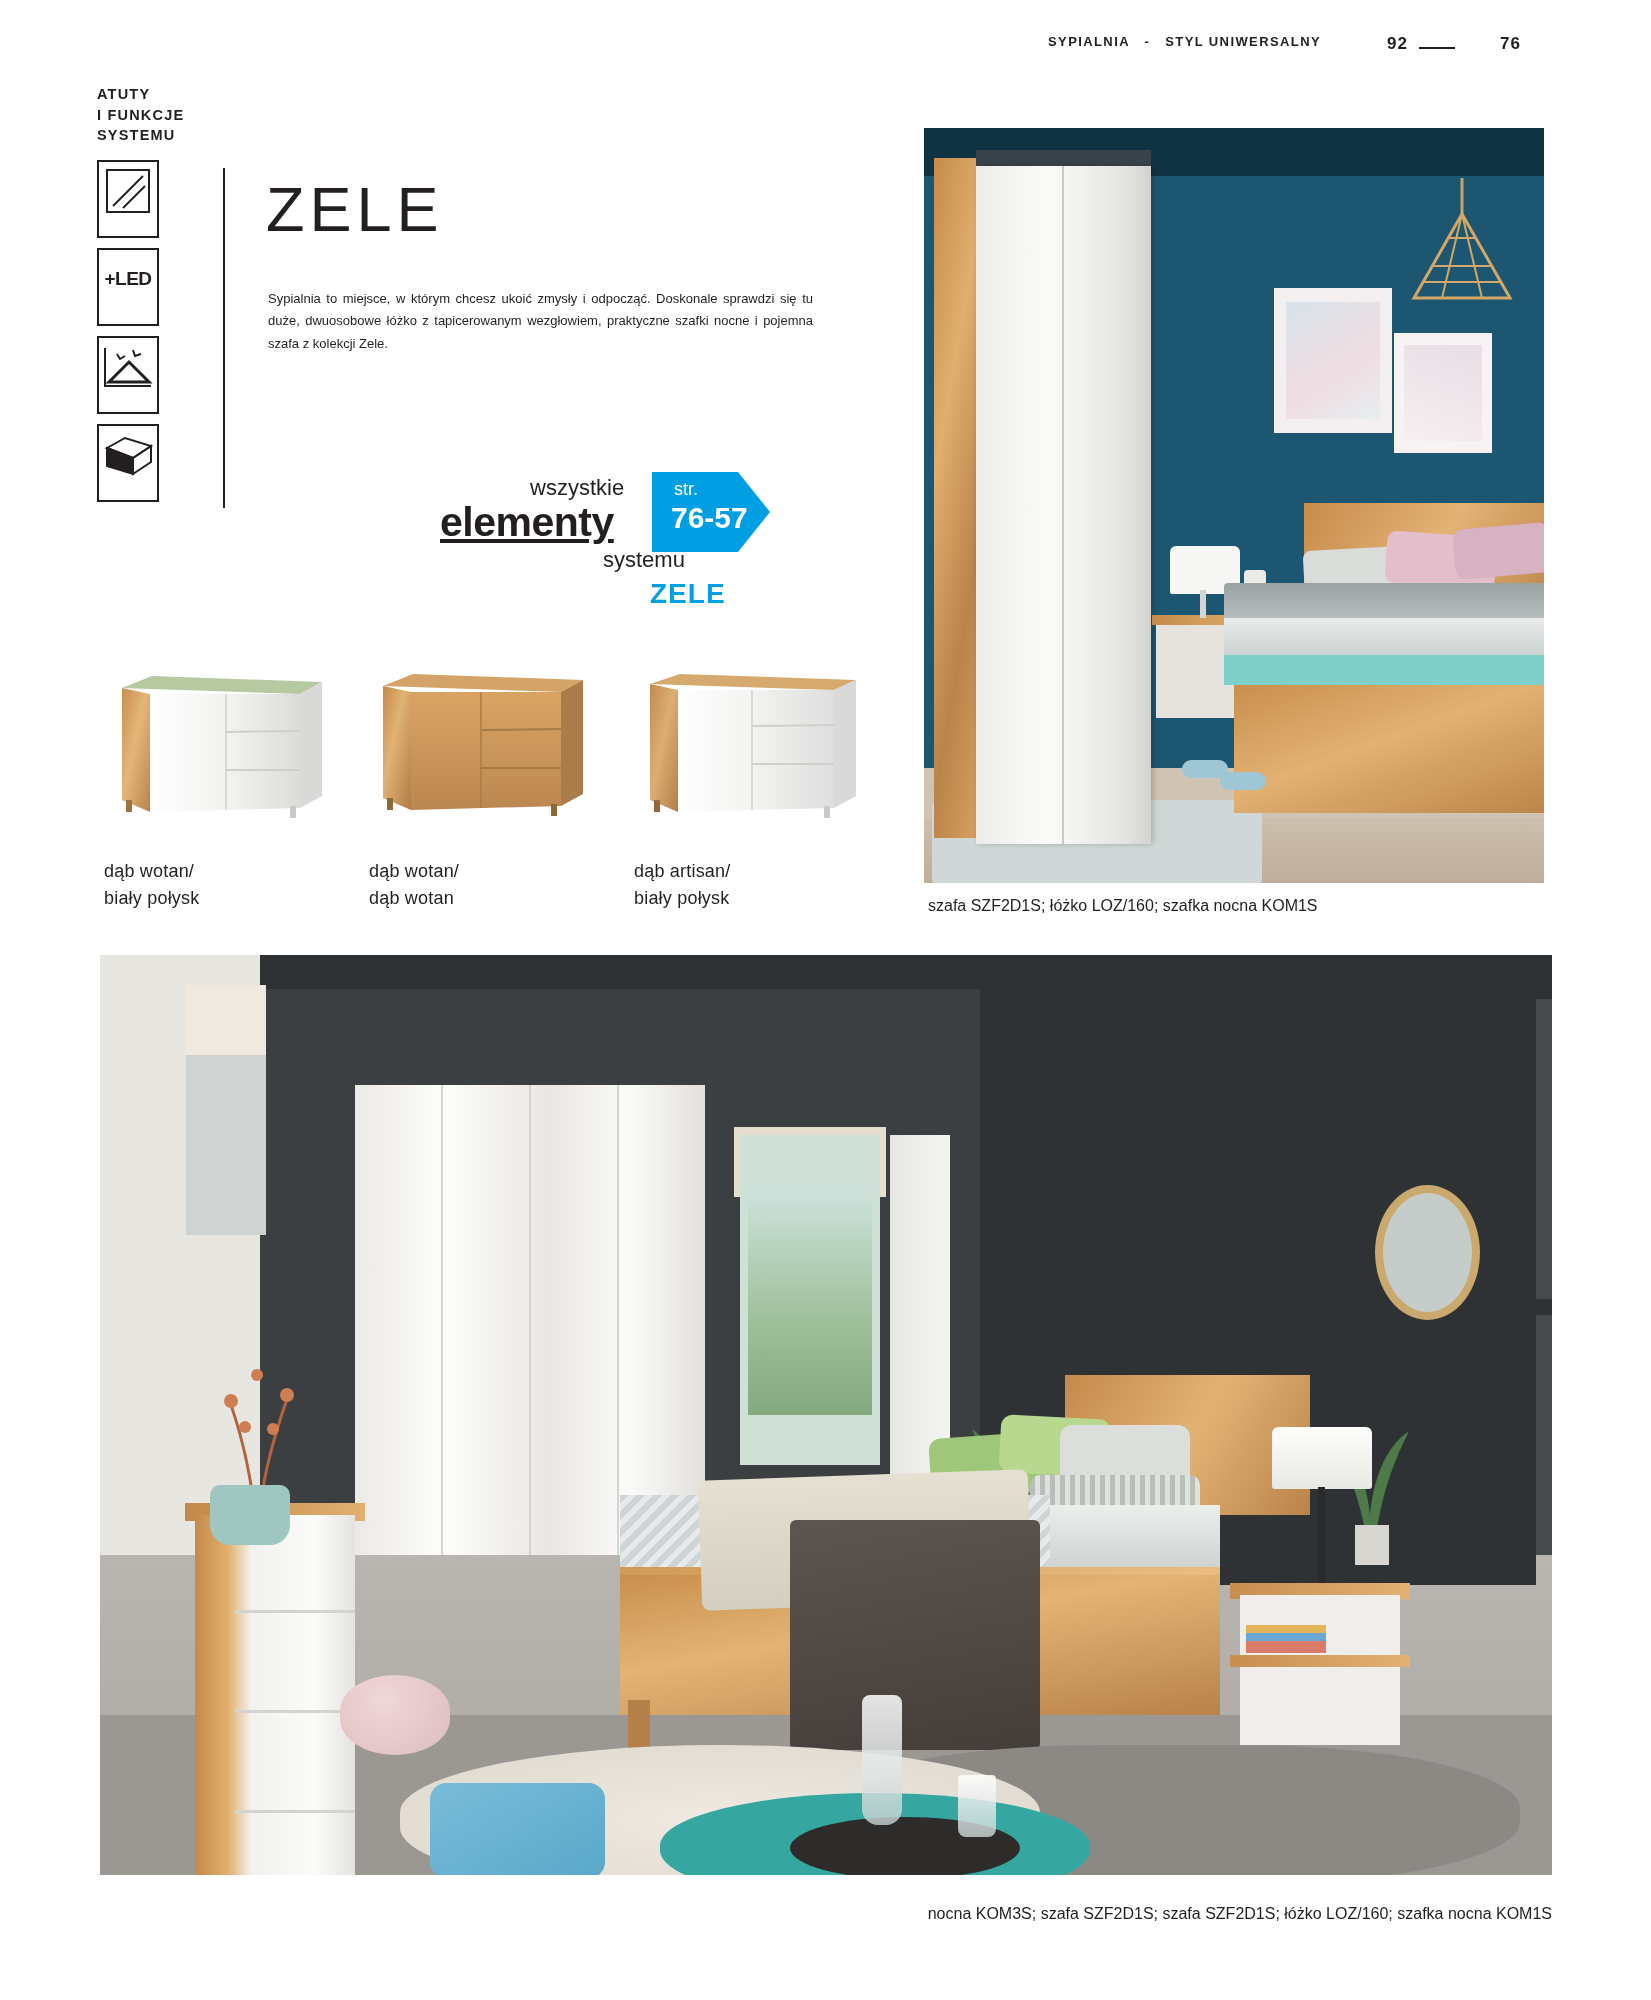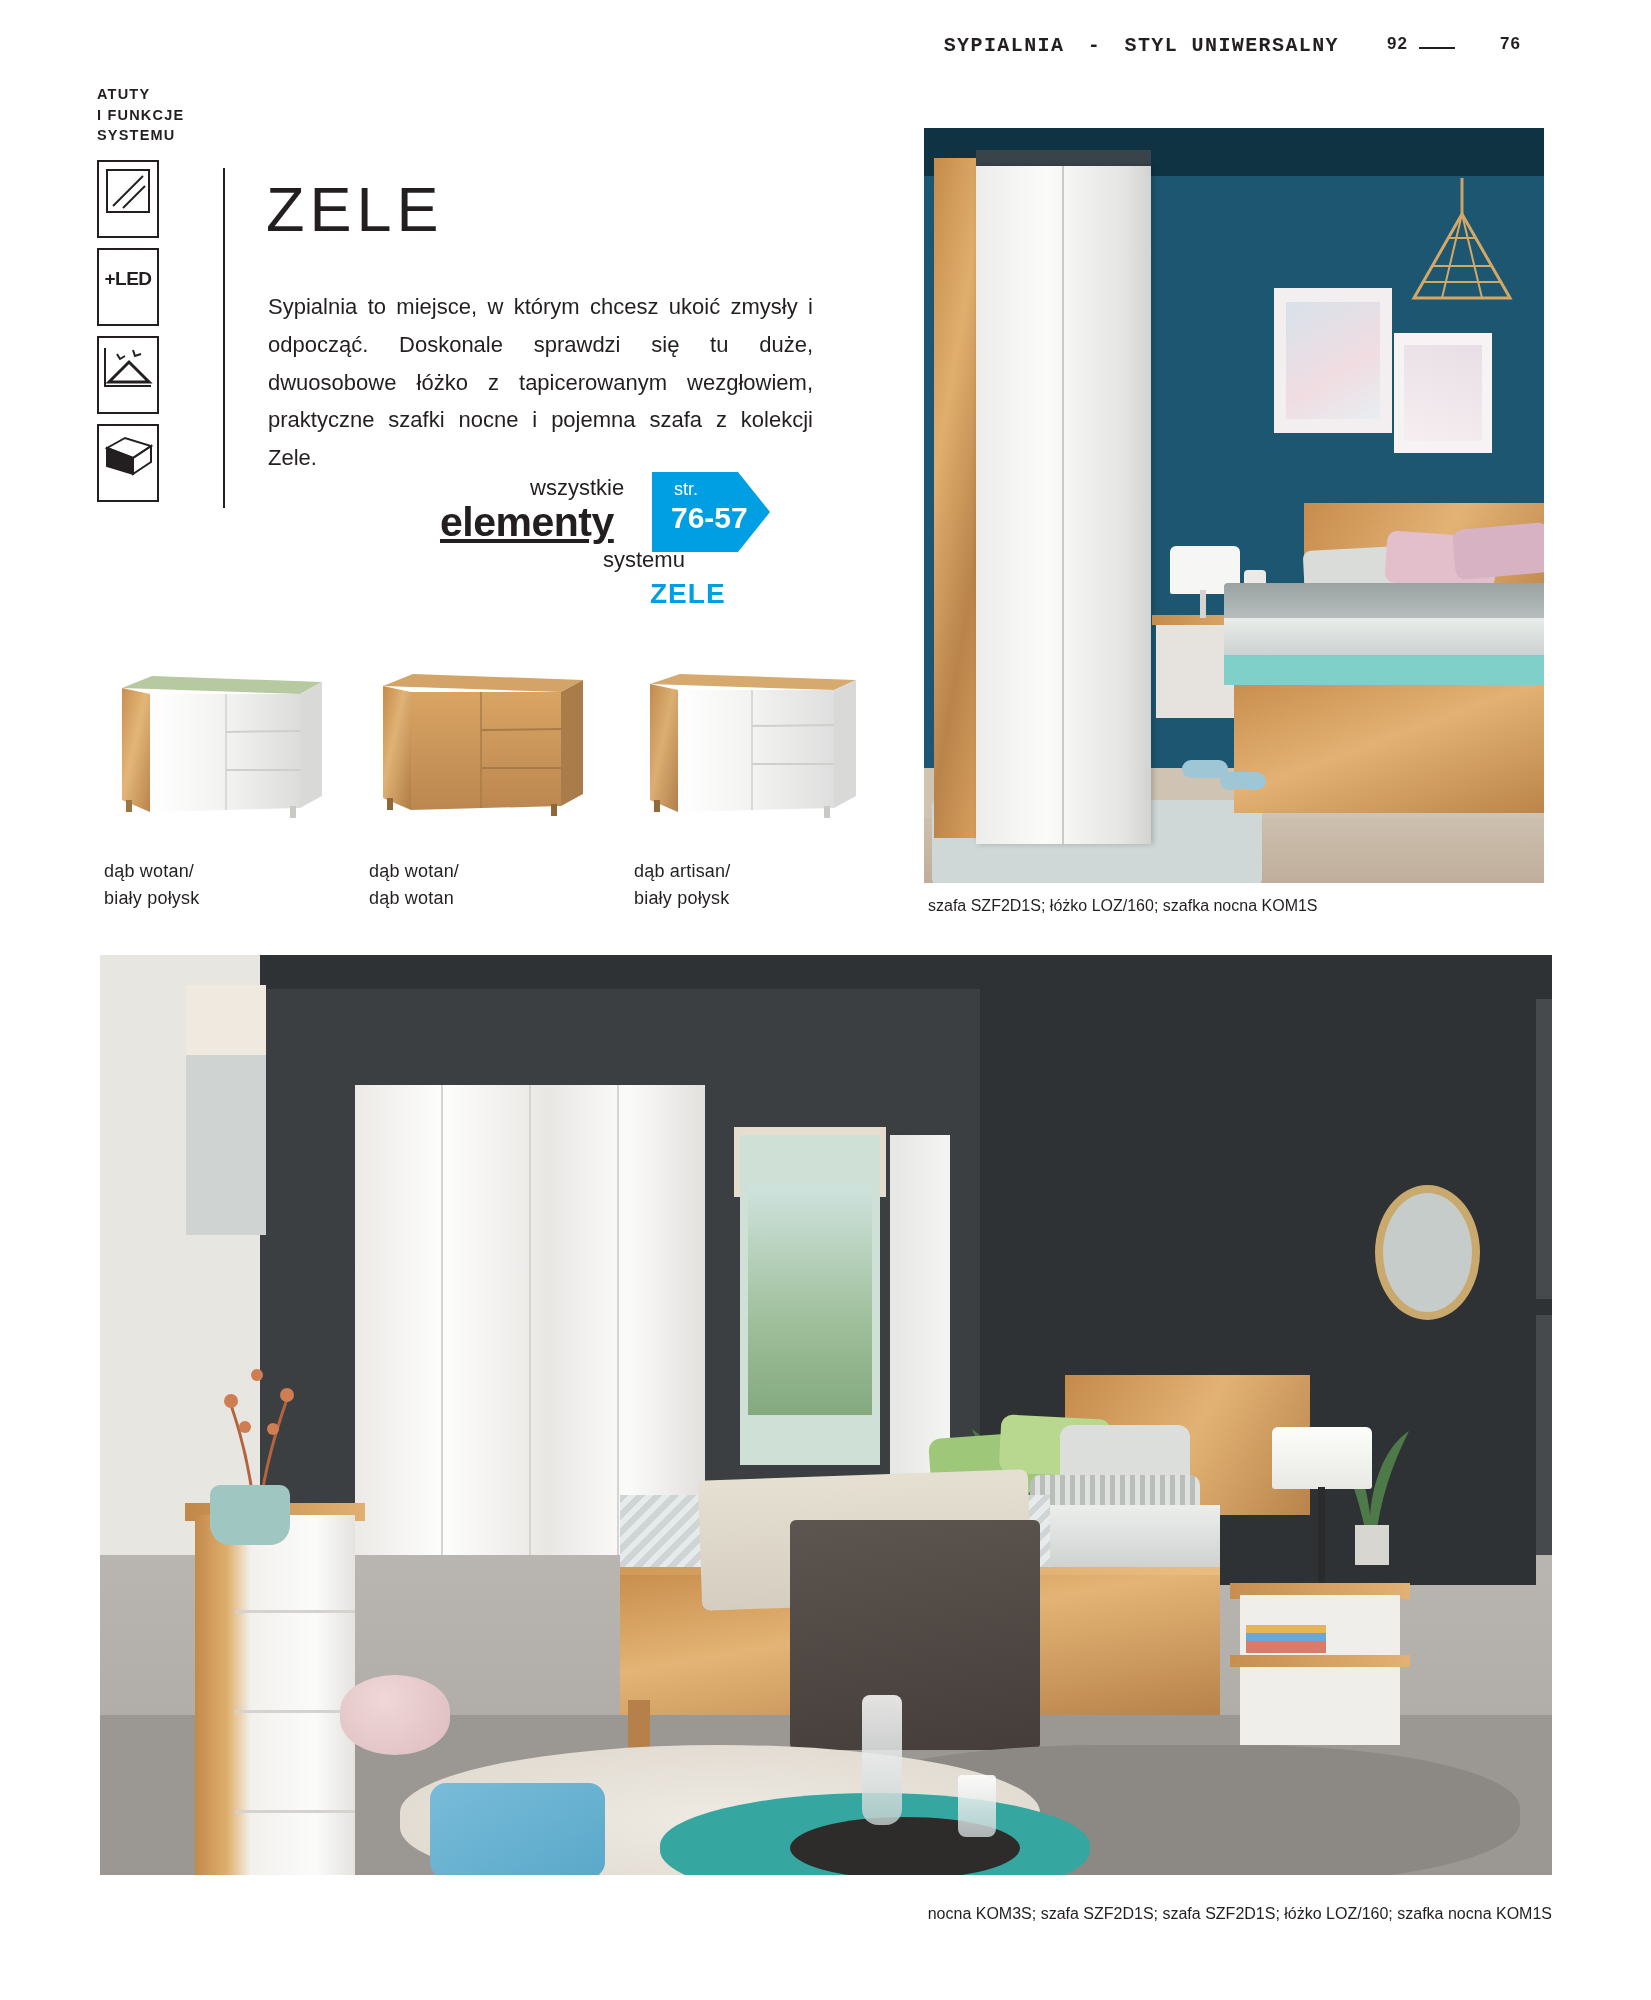--- a/index.html
+++ b/index.html
@@ -17,28 +17,27 @@
   
   .page-header {
     position: absolute;
     top: 34px;
     left: 0;
     width: 100%;
     height: 30px;
   }
   .header-crumbs {
     position: absolute;
-    right: 312px;
+    right: 330px;
     top: 0;
-    font-size: 20px;
+    font-size: 13px;
     font-weight: bold;
     letter-spacing: 1.4px;
     color: #231f20;
     white-space: nowrap;
-    font-family: Liberation Mono, monospace;
   }
   .header-crumbs .sep { margin: 0 10px; font-weight: bold; }
   .page-num-left {
     position: absolute;
     right: 243px;
     top: 0;
     font-size: 17px;
     font-weight: bold;
     letter-spacing: 1px;
   }
@@ -110,21 +109,21 @@
     font-weight: 300;
     letter-spacing: 5px;
     line-height: 1;
     color: #231f20;
   }
   .intro-text {
     position: absolute;
     left: 268px;
     top: 288px;
     width: 545px;
-    font-size: 22px;
+    font-size: 13px;
     line-height: 1.72;
     text-align: justify;
     color: #231f20;
   }
 
   
   .elementy {
     position: absolute;
     left: 440px;
     top: 475px;

